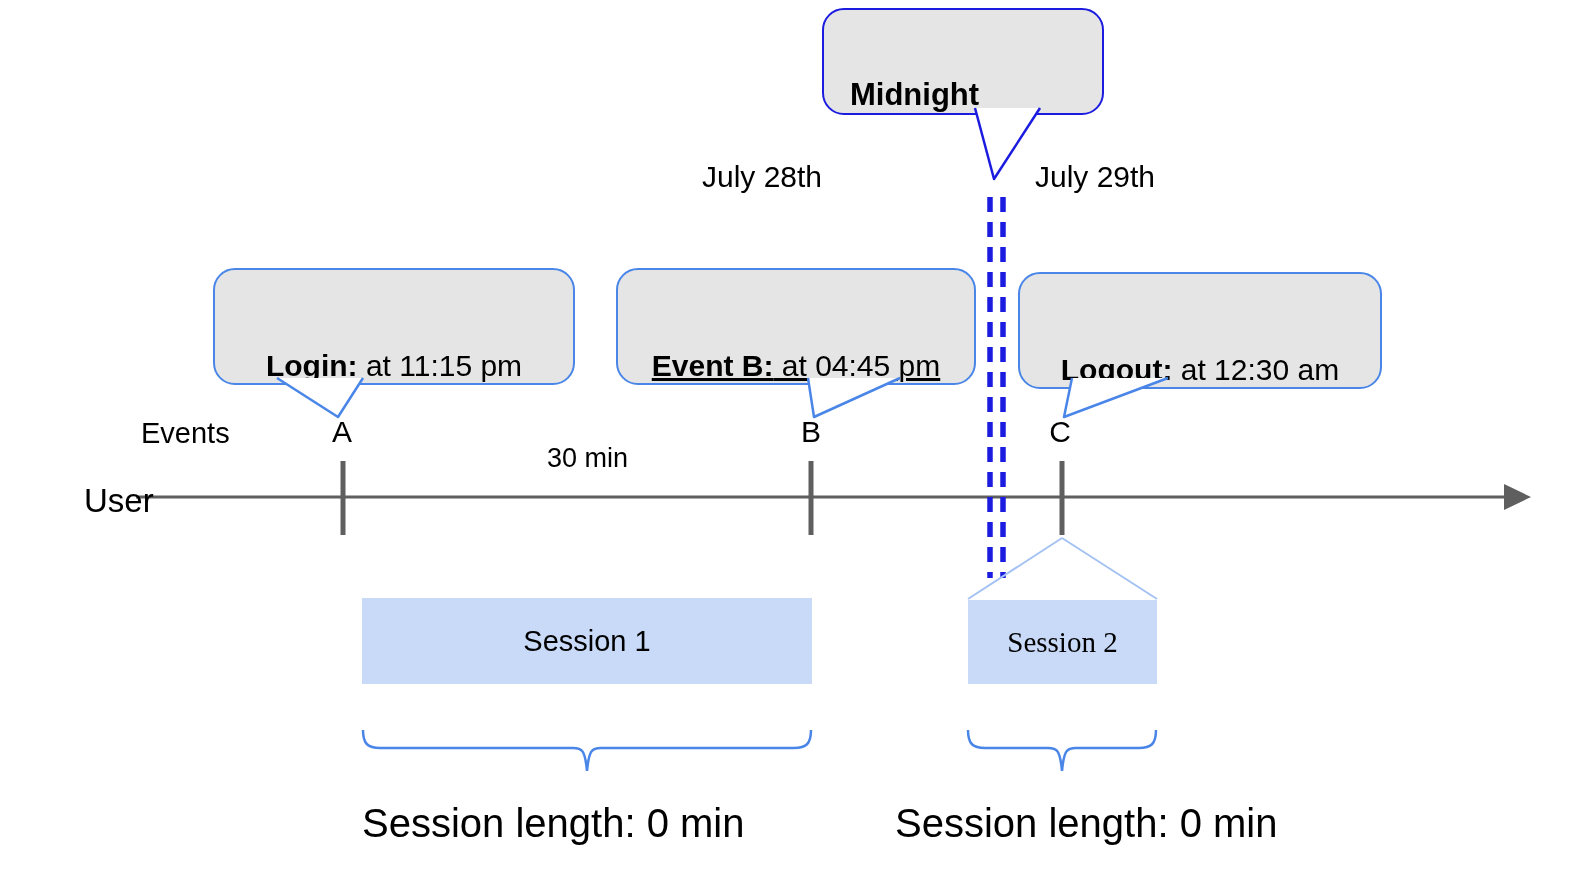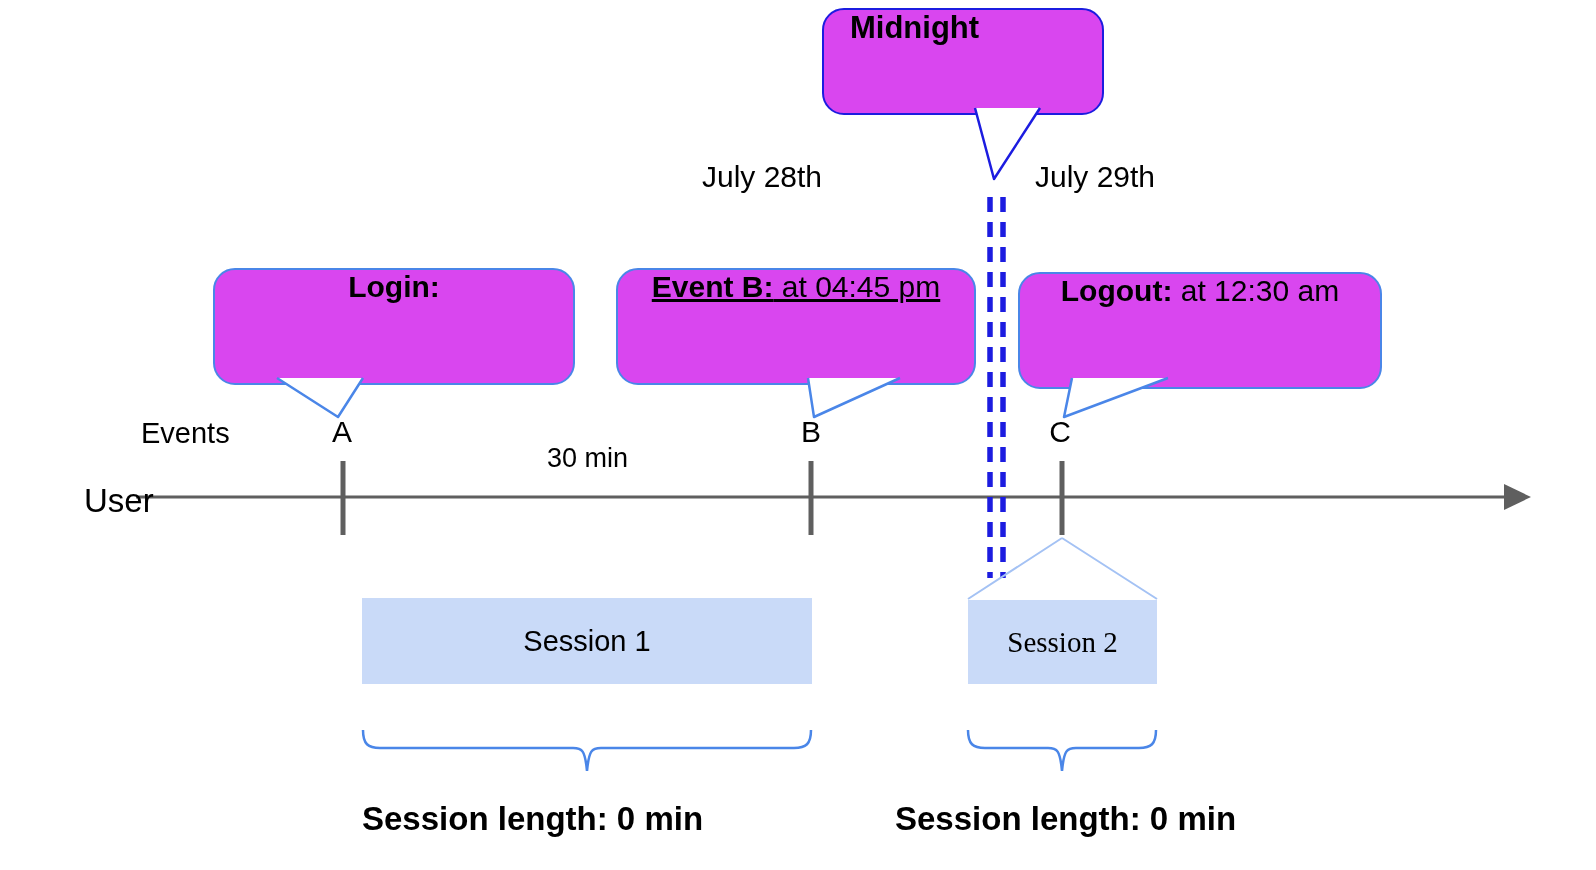--- a/index.html
+++ b/index.html
@@ -12,43 +12,43 @@
   .tl-line{stroke:var(--timeline-gray);stroke-width:3;}
   .tl-head{fill:var(--timeline-gray);}
   .tick{stroke:var(--timeline-gray);stroke-width:5;}
   .day-divider{stroke:var(--day-divider);stroke-width:5.5;stroke-dasharray:15 10;}
   .funnel{stroke:var(--funnel-line);stroke-width:2;fill:none;}
   .brace{stroke:var(--callout-border);stroke-width:2.5;fill:none;}
   .tail{fill:#fff;stroke:var(--callout-border);stroke-width:2.5;stroke-linejoin:round;}
   .tail.dark{stroke:var(--midnight-border);}
   
   .callout{
-    position:absolute;background:#d946ef;border:2.5px solid var(--callout-border);
-    border-radius:22px;display:flex;align-items:flex-start;justify-content:center;
+    position:absolute;background:#e5e5e5;border:2.5px solid var(--callout-border);
+    border-radius:22px;display:flex;align-items:flex-end;justify-content:center;
     font-size:30px;white-space:pre;z-index:2;
   }
   .callout .b{font-weight:bold;}
   .callout.midnight{
     border-color:var(--midnight-border);justify-content:flex-start;
     padding-left:26px;font-weight:bold;font-size:31px;
   }
   .tails{z-index:3;}
   
   .lbl{position:absolute;line-height:1.15;z-index:4;white-space:nowrap;}
   .date-lbl{font-size:30px;width:150px;text-align:center;}
   .events-lbl{left:113px;top:417px;font-size:29px;margin-left:28px;}
   .user-lbl{left:48px;top:482px;font-size:33px;margin-left:36px;}
   .tick-lbl{font-size:30px;width:44px;text-align:center;top:415px;}
   .interval-lbl{left:540px;top:443px;width:95px;text-align:center;font-size:27px;}
   
   .session-box{
     position:absolute;background:var(--session-fill);
     display:flex;align-items:center;justify-content:center;font-size:29px;z-index:2;
   }
-  .slen{font-size:33px;top:800px;font-weight:bold;}
+  .slen{font-size:40px;top:800px;}
 </style>
 </head>
 <body>
 
 <div class="canvas">
 
   <svg class="layer" viewBox="0 0 1596 870">
     <line class="tl-line" x1="136" y1="497" x2="1512" y2="497"></line>
     <polygon class="tl-head" points="1504,484 1504,510 1531,497"></polygon>
     <line class="tick" x1="343" y1="461" x2="343" y2="535"></line>
@@ -59,21 +59,21 @@
     <path class="funnel" d="M1062 538 L968 599 M1062 538 L1157 599"></path>
     <path class="brace" d="M363 730 C363 744 368 748 380 748 L573 748 C582 748 585 750 587 771 C589 750 592 748 601 748 L794 748 C806 748 811 744 811 730"></path>
     <path class="brace" d="M968 730 C968 744 973 748 985 748 L1048 748 C1057 748 1060 750 1062 771 C1064 750 1067 748 1076 748 L1139 748 C1151 748 1156 744 1156 730"></path>
   </svg>
 
   <div class="callout midnight" style="left:822px;top:8px;width:252px;height:103px;">
     <span>Midnight</span>
   </div>
 
   <div class="callout" style="left:213px;top:268px;width:358px;height:113px;">
-    <span class="b">Login:</span>
+    <span class="b">Login:</span><span> at 11:15 pm</span>
   </div>
 
   <div class="callout" style="left:616px;top:268px;width:356px;height:113px;text-decoration:underline;">
     <span class="b">Event B:</span><span> at 04:45 pm</span>
   </div>
 
   <div class="callout" style="left:1018px;top:272px;width:360px;height:113px;">
     <span class="b">Logout:</span><span> at 12:30 am</span>
   </div>
 

